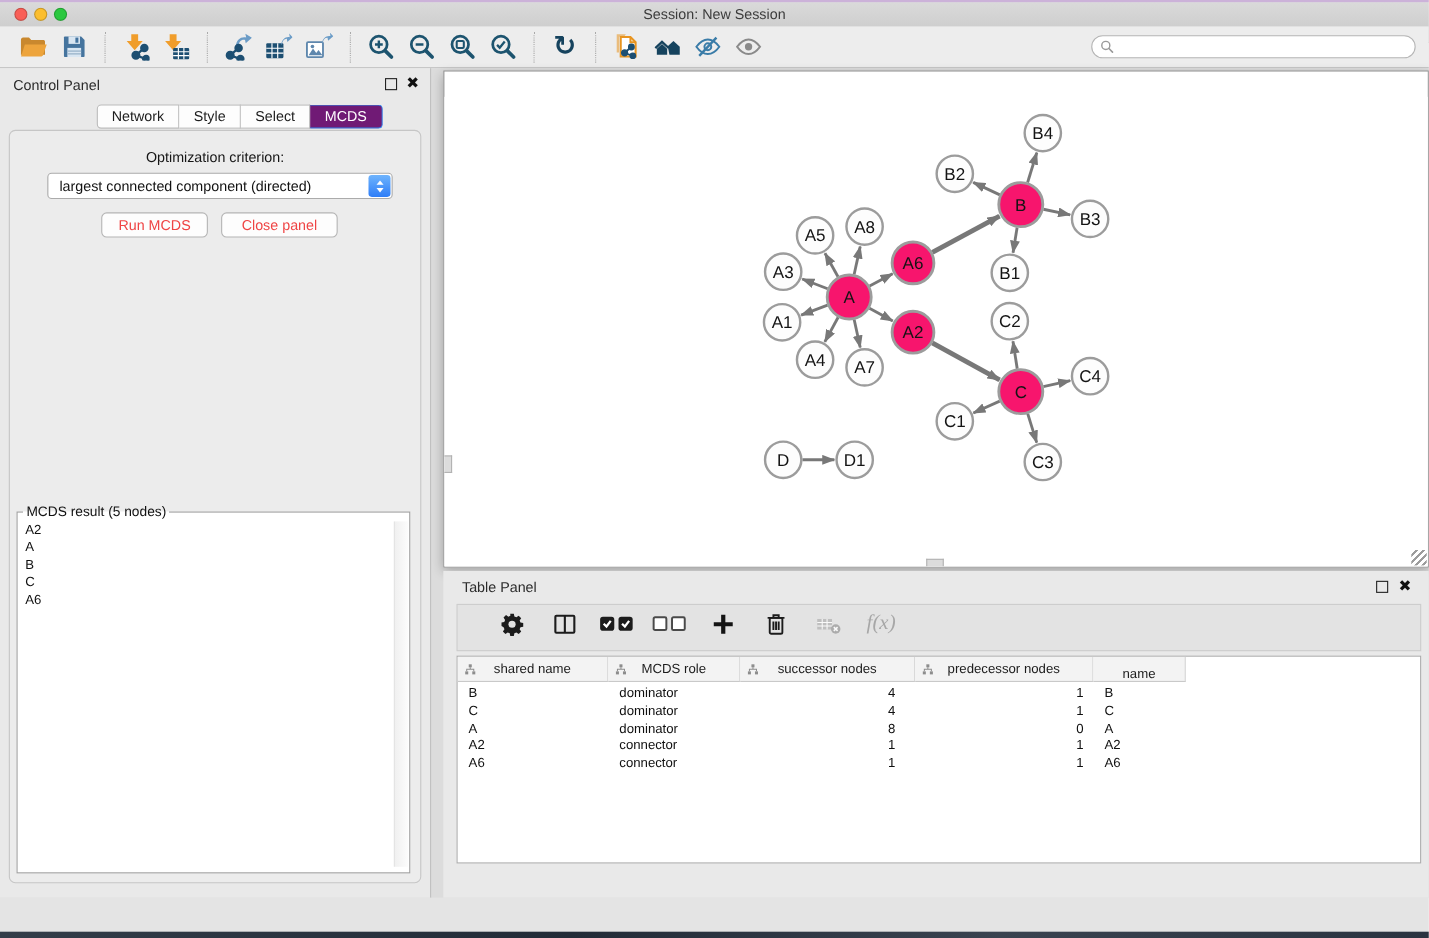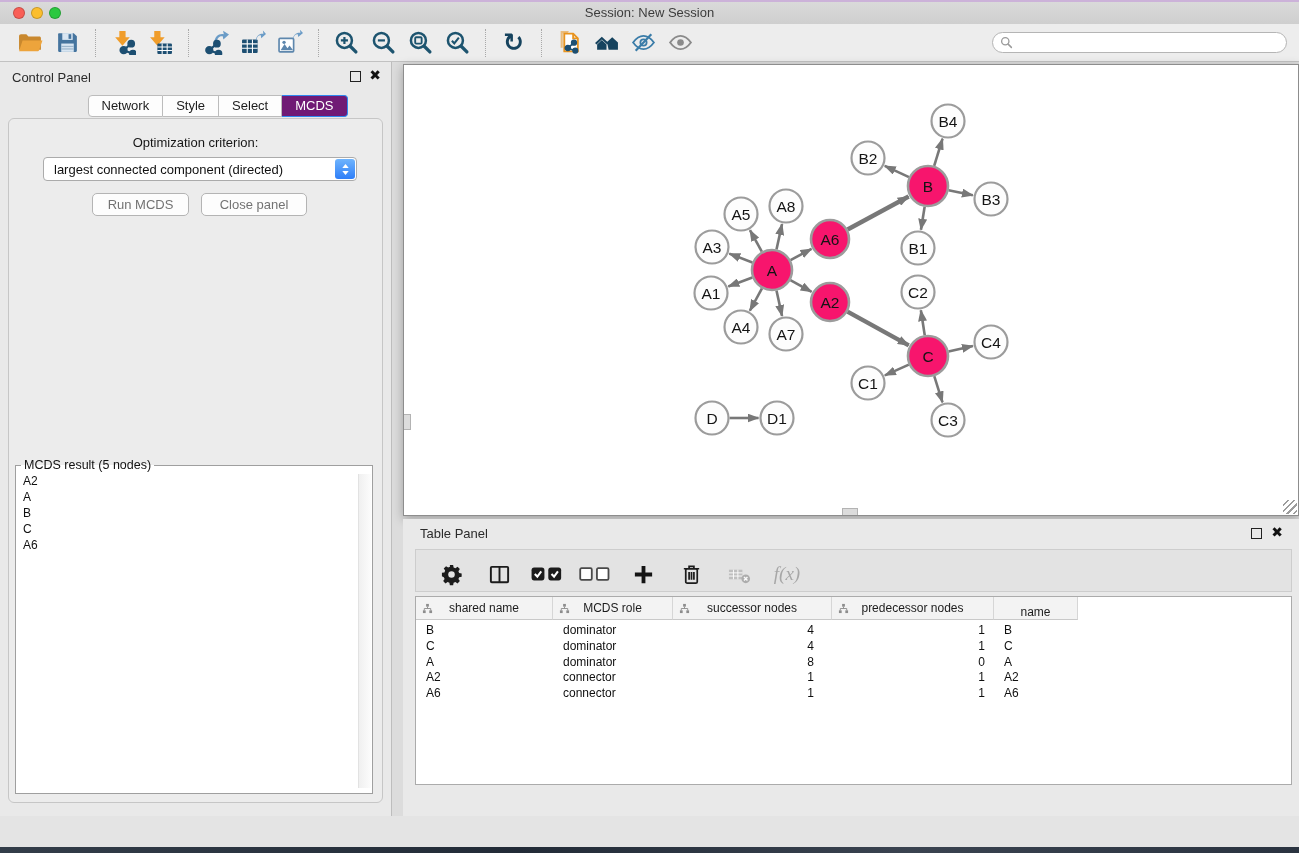--- a/index.html
+++ b/index.html
@@ -49,21 +49,21 @@
   .seg-tab.active { background:#701a75; border-color:#2f87ef; color:#fff; }
   .cp-box { position:absolute; left:8px; right:8px; top:56px; bottom:13px;
     background:#ececec; border:1px solid #c6c6c6; border-radius:6px; }
   .opt-label { position:absolute; top:16px; left:0; right:0; text-align:center; font-size:13px; color:#161616; }
   .dropdown { position:absolute; left:34px; top:38px; width:314px; height:24px; background:#fff;
     border:1px solid #ababab; border-radius:4px; font-size:13px; color:#111;
     display:flex; align-items:center; padding-left:10px; }
   .dd-stepper { position:absolute; right:1px; top:1px; bottom:1px; width:20px; border-radius:3px;
     background:linear-gradient(#6fb4fd,#2e7ef8); display:flex; align-items:center; justify-content:center; }
   .btn { position:absolute; height:23px; background:#fdfdfd; border:1px solid #b4b4b4; border-radius:5px;
-    font-size:13px; color:#737373; display:flex; align-items:center; justify-content:center; }
+    font-size:13px; color:#ef4444; display:flex; align-items:center; justify-content:center; }
   .btn-run { left:83px; top:74px; width:97px; } .btn-close { left:192px; top:74px; width:106px; }
   .result-fs { position:absolute; left:6px; right:9px; top:339px; bottom:8px; background:#fff;
     border:1px solid #9f9f9f; font-size:12.5px; color:#111; padding:1px 0 0 0; }
   .result-fs legend { font-size:12.5px; padding:0 3px; margin-left:5px; background:transparent; }
   .result-list { position:absolute; left:1px; top:0; right:15px; bottom:1px; overflow:hidden; }
   .result-item { font-size:12px; line-height:16px; padding-left:6px; color:#101010; }
   .result-scroll { position:absolute; right:1px; top:1px; bottom:1px; width:13px;
     background:linear-gradient(to right,#f0f0f0,#fcfcfc); border-left:1px solid #e2e2e2; }
 
   
@@ -80,21 +80,21 @@
   .edge-handle-bottom { position:absolute; left:438px; bottom:0; width:16px; height:7px;
     background:#dcdcdc; border:1px solid #b3b3b3; border-bottom:none; }
   .resize-grip { position:absolute; right:1px; bottom:1px; width:14px; height:14px;
     background:repeating-linear-gradient(135deg, transparent 0 3px, #9c9c9c 3px 4.5px); }
 
   
   .tpanel { position:absolute; left:403px; top:457px; width:896px; height:297px; background:#e9e9e9; }
   .tpanel .win-float { right:37px; } .tpanel .win-close { right:16px; }
   .tpanel .panel-title { left:17px; top:7px; }
   .ttoolbar { position:absolute; left:12px; right:7px; top:30px; height:43px; background:#e3e3e3;
-    border:1px solid #cdcdcd; display:flex; align-items:flex-end; padding-left:18px; }
+    border:1px solid #cdcdcd; display:flex; align-items:flex-start; padding-left:32px; }
   .tt-btn { height:34px; min-width:34px; display:flex; align-items:center; justify-content:center;
     margin-right:14px; }
   .tt-btn svg { width:23px; height:23px; }
   .tt-btn.wide svg { width:34px; height:18px; }
   .fx { font-family:"Liberation Serif",serif; font-style:italic; font-size:19px; color:#9d9d9d; }
   .dtable { position:absolute; left:12px; right:7px; top:77px; bottom:31px; background:#fff;
     border:1px solid #ababab; overflow:hidden; }
   .thead { position:absolute; left:0; top:0; height:23px; display:flex; }
   .th { position:relative; height:23px; background:#f3f3f3; border-right:1px solid #d6d6d6;
     border-bottom:1px solid #c9c9c9; font-size:12px; color:#1c1c1c;

